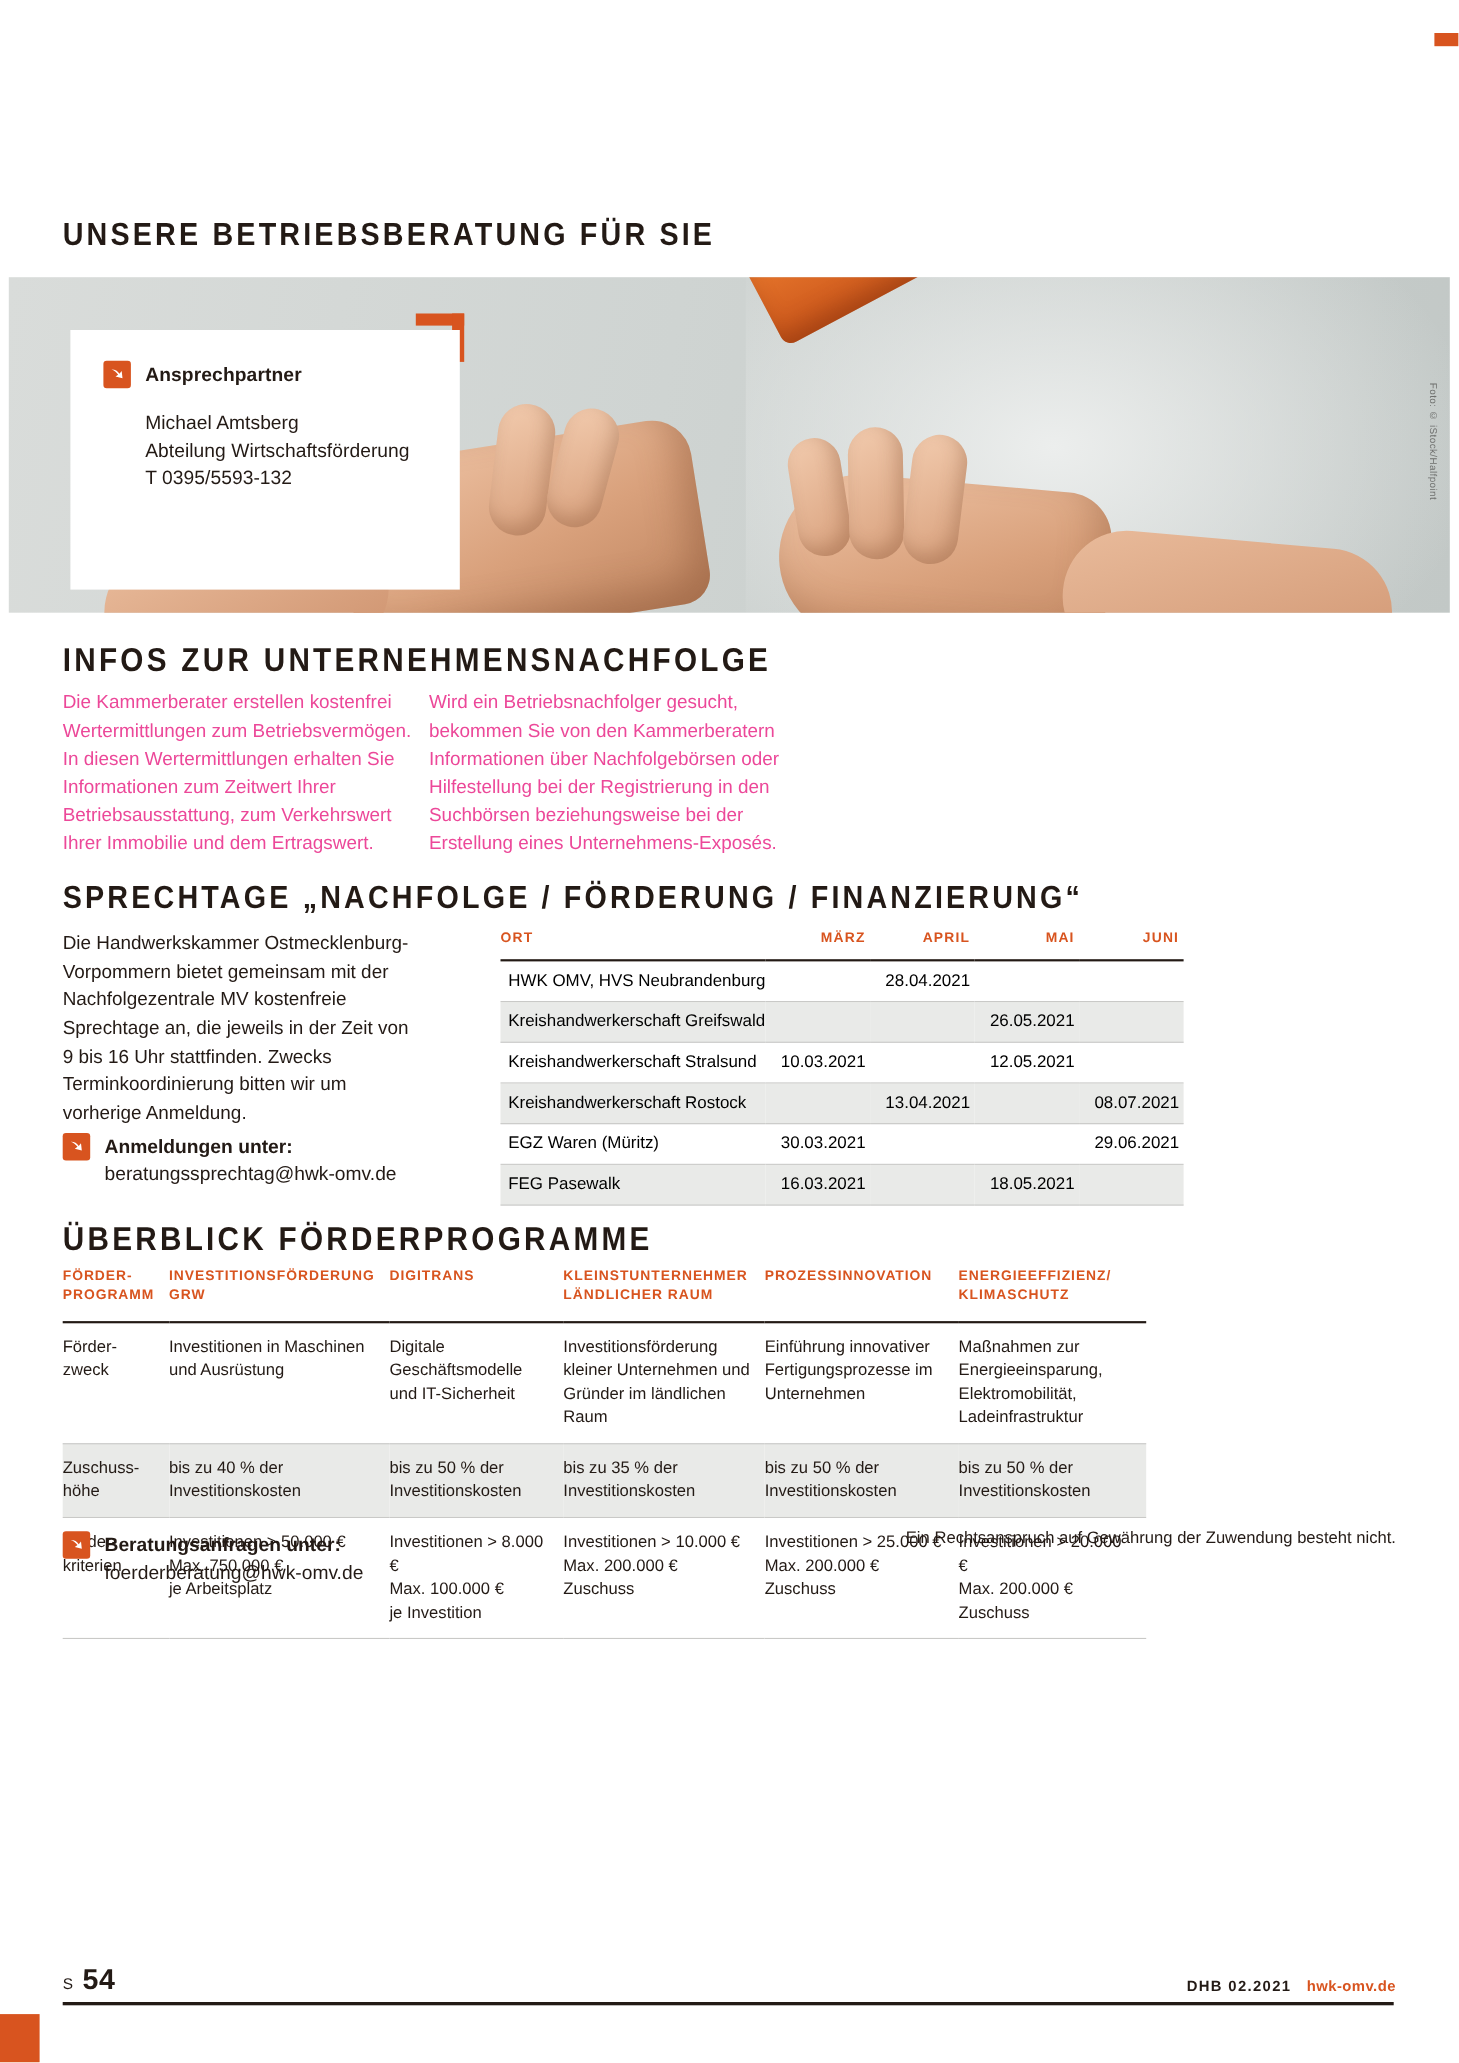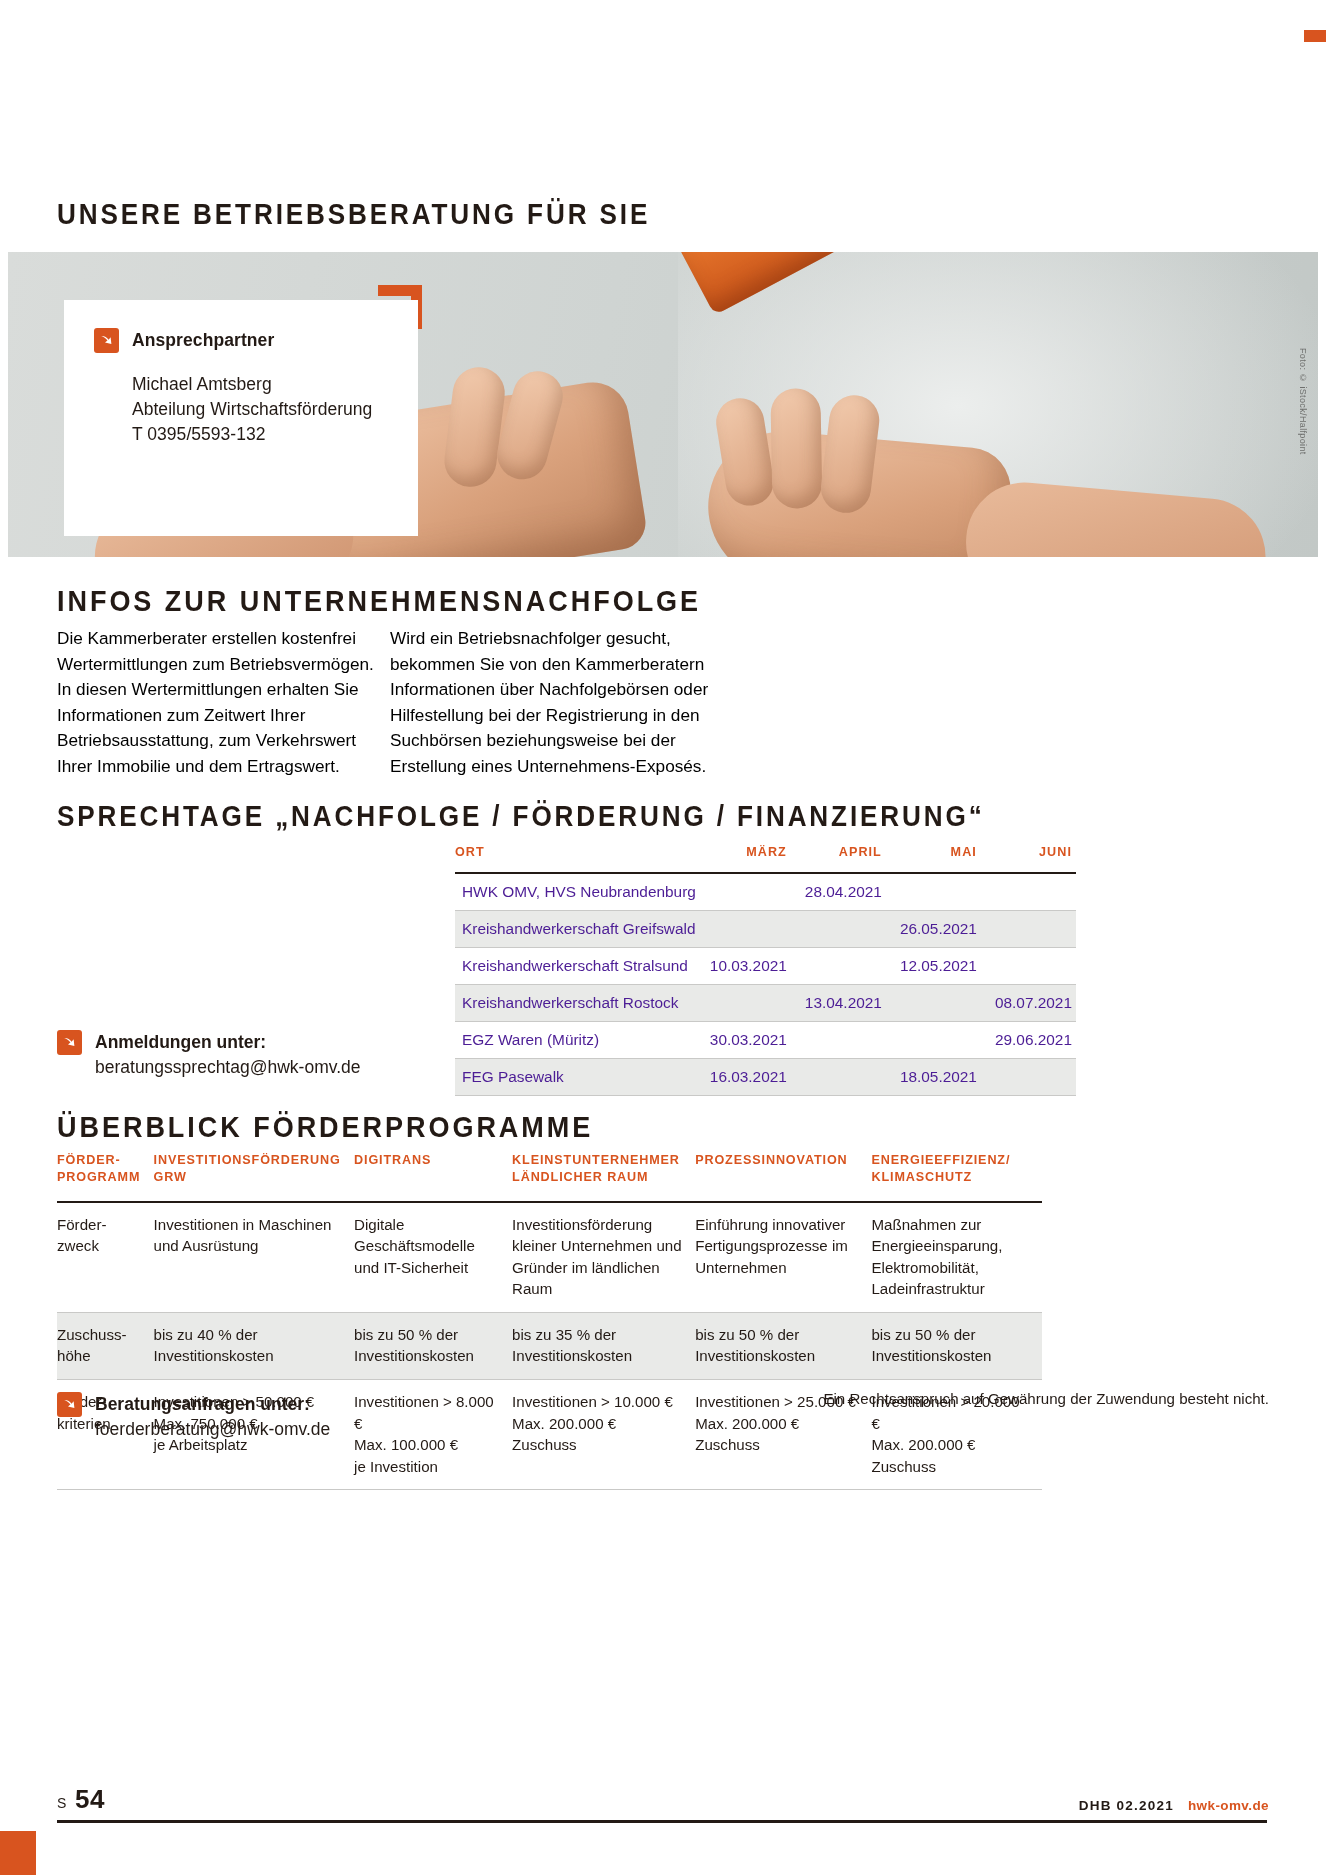--- a/index.html
+++ b/index.html
@@ -79,41 +79,41 @@
   .contact-head .lbl{
     font-size:17.5px;font-weight:bold;line-height:1.15;padding-top:2px;letter-spacing:.005em;
   }
   .contact-lines{margin-left:38px;}
   .contact-lines div{font-size:17.5px;line-height:1.42;letter-spacing:.002em;color:#231a15;}
   .contact-gap{height:19px;}
 
   
   .infos-cols{position:absolute;left:57px;top:626px;width:985px;display:flex;gap:0;}
   .infos-cols .col{width:330px;}
-  .infos-cols .col p{margin:0;font-size:17.2px;line-height:1.485;color:#000000;}
+  .infos-cols .col p{margin:0;font-size:17.2px;line-height:1.485;color:#ec4899;}
 
   
   .sprech-left{position:absolute;left:57px;top:845px;width:318px;}
   .sprech-left p{margin:0;font-size:17.2px;line-height:1.49;}
   .anmeld{position:absolute;left:57px;top:1030px;width:330px;}
   .anmeld .row{display:flex;align-items:flex-start;gap:13px;}
   .anmeld .lbl{font-size:17.5px;font-weight:bold;padding-top:2px;}
   .anmeld .mail{margin-left:38px;font-size:17.5px;line-height:1.4;}
 
   table{border-collapse:collapse;}
 
   .sprech-table{position:absolute;left:455px;top:845px;width:587px;}
   .sprech-table th{
     font-size:12.6px;font-weight:bold;color:#d8541f;letter-spacing:.085em;
     text-transform:uppercase;text-align:left;padding:0 0 13px 0;vertical-align:bottom;
   }
   .sprech-table th.num{text-align:right;padding-right:4px;}
   .sprech-table thead tr{border-bottom:2.5px solid #231a15;}
   .sprech-table td{
-    font-size:15.4px;padding:9px 0 9px 7px;color:#4c1d95;
+    font-size:15.4px;padding:9px 0 9px 7px;color:#000000;
     border-bottom:1px solid #c9c9c7;white-space:nowrap;margin-top:20px;
   }
   .sprech-table td.num{text-align:right;padding-right:4px;padding-left:14px;}
   .sprech-table tbody tr.alt td{background:#e9eae8;}
 
   
   .foerder-table{position:absolute;left:57px;top:1152px;width:985px;}
   .foerder-table th{
     font-size:12.6px;font-weight:bold;color:#d8541f;letter-spacing:.07em;
     text-transform:uppercase;text-align:left;vertical-align:top;
@@ -204,20 +204,23 @@
     <div class="col" style="width:333px;">
       <p>Die Kammerberater erstellen kostenfrei Wertermittlungen zum Betriebsvermögen. In diesen Wertermittlungen erhalten Sie Informationen zum Zeitwert Ihrer Betriebsausstattung, zum Verkehrswert Ihrer Immobilie und dem Ertragswert.</p>
     </div>
     <div class="col" style="width:333px;">
       <p>Wird ein Betriebsnachfolger gesucht, bekommen Sie von den Kammerberatern Informationen über Nachfolgebörsen oder Hilfestellung bei der Registrierung in den Suchbörsen beziehungsweise bei der Erstellung eines Unternehmens-Exposés.</p>
     </div>
   </div>
 
   <h2 class="section-title t-sprech" style="font-size:29px;">SPRECHTAGE „NACHFOLGE / FÖRDERUNG / FINANZIERUNG“</h2>
 
+  <div class="sprech-left">
+    <p>Die Handwerkskammer Ostmecklenburg-Vorpommern bietet gemeinsam mit der Nachfolgezentrale MV kostenfreie Sprechtage an, die jeweils in der Zeit von 9 bis 16 Uhr stattfinden. Zwecks Terminkoordinierung bitten wir um vorherige Anmeldung.</p>
+  </div>
 
   <div class="anmeld">
     <div class="row">
       <span class="bullet-icon">
         <svg width="15" height="15" viewBox="0 0 16 16" aria-hidden="true">
           <path d="M2.5 3.2 C5.6 3.0 8.6 4.6 10.2 7.2 L12.4 4.6 L13.2 11.6 L6.4 10.0 L9.0 8.1 C7.4 5.8 5.0 4.0 2.5 3.2 Z" fill="#ffffff"></path>
         </svg>
       </span>
       <span class="lbl">Anmeldungen unter:</span>
     </div>

